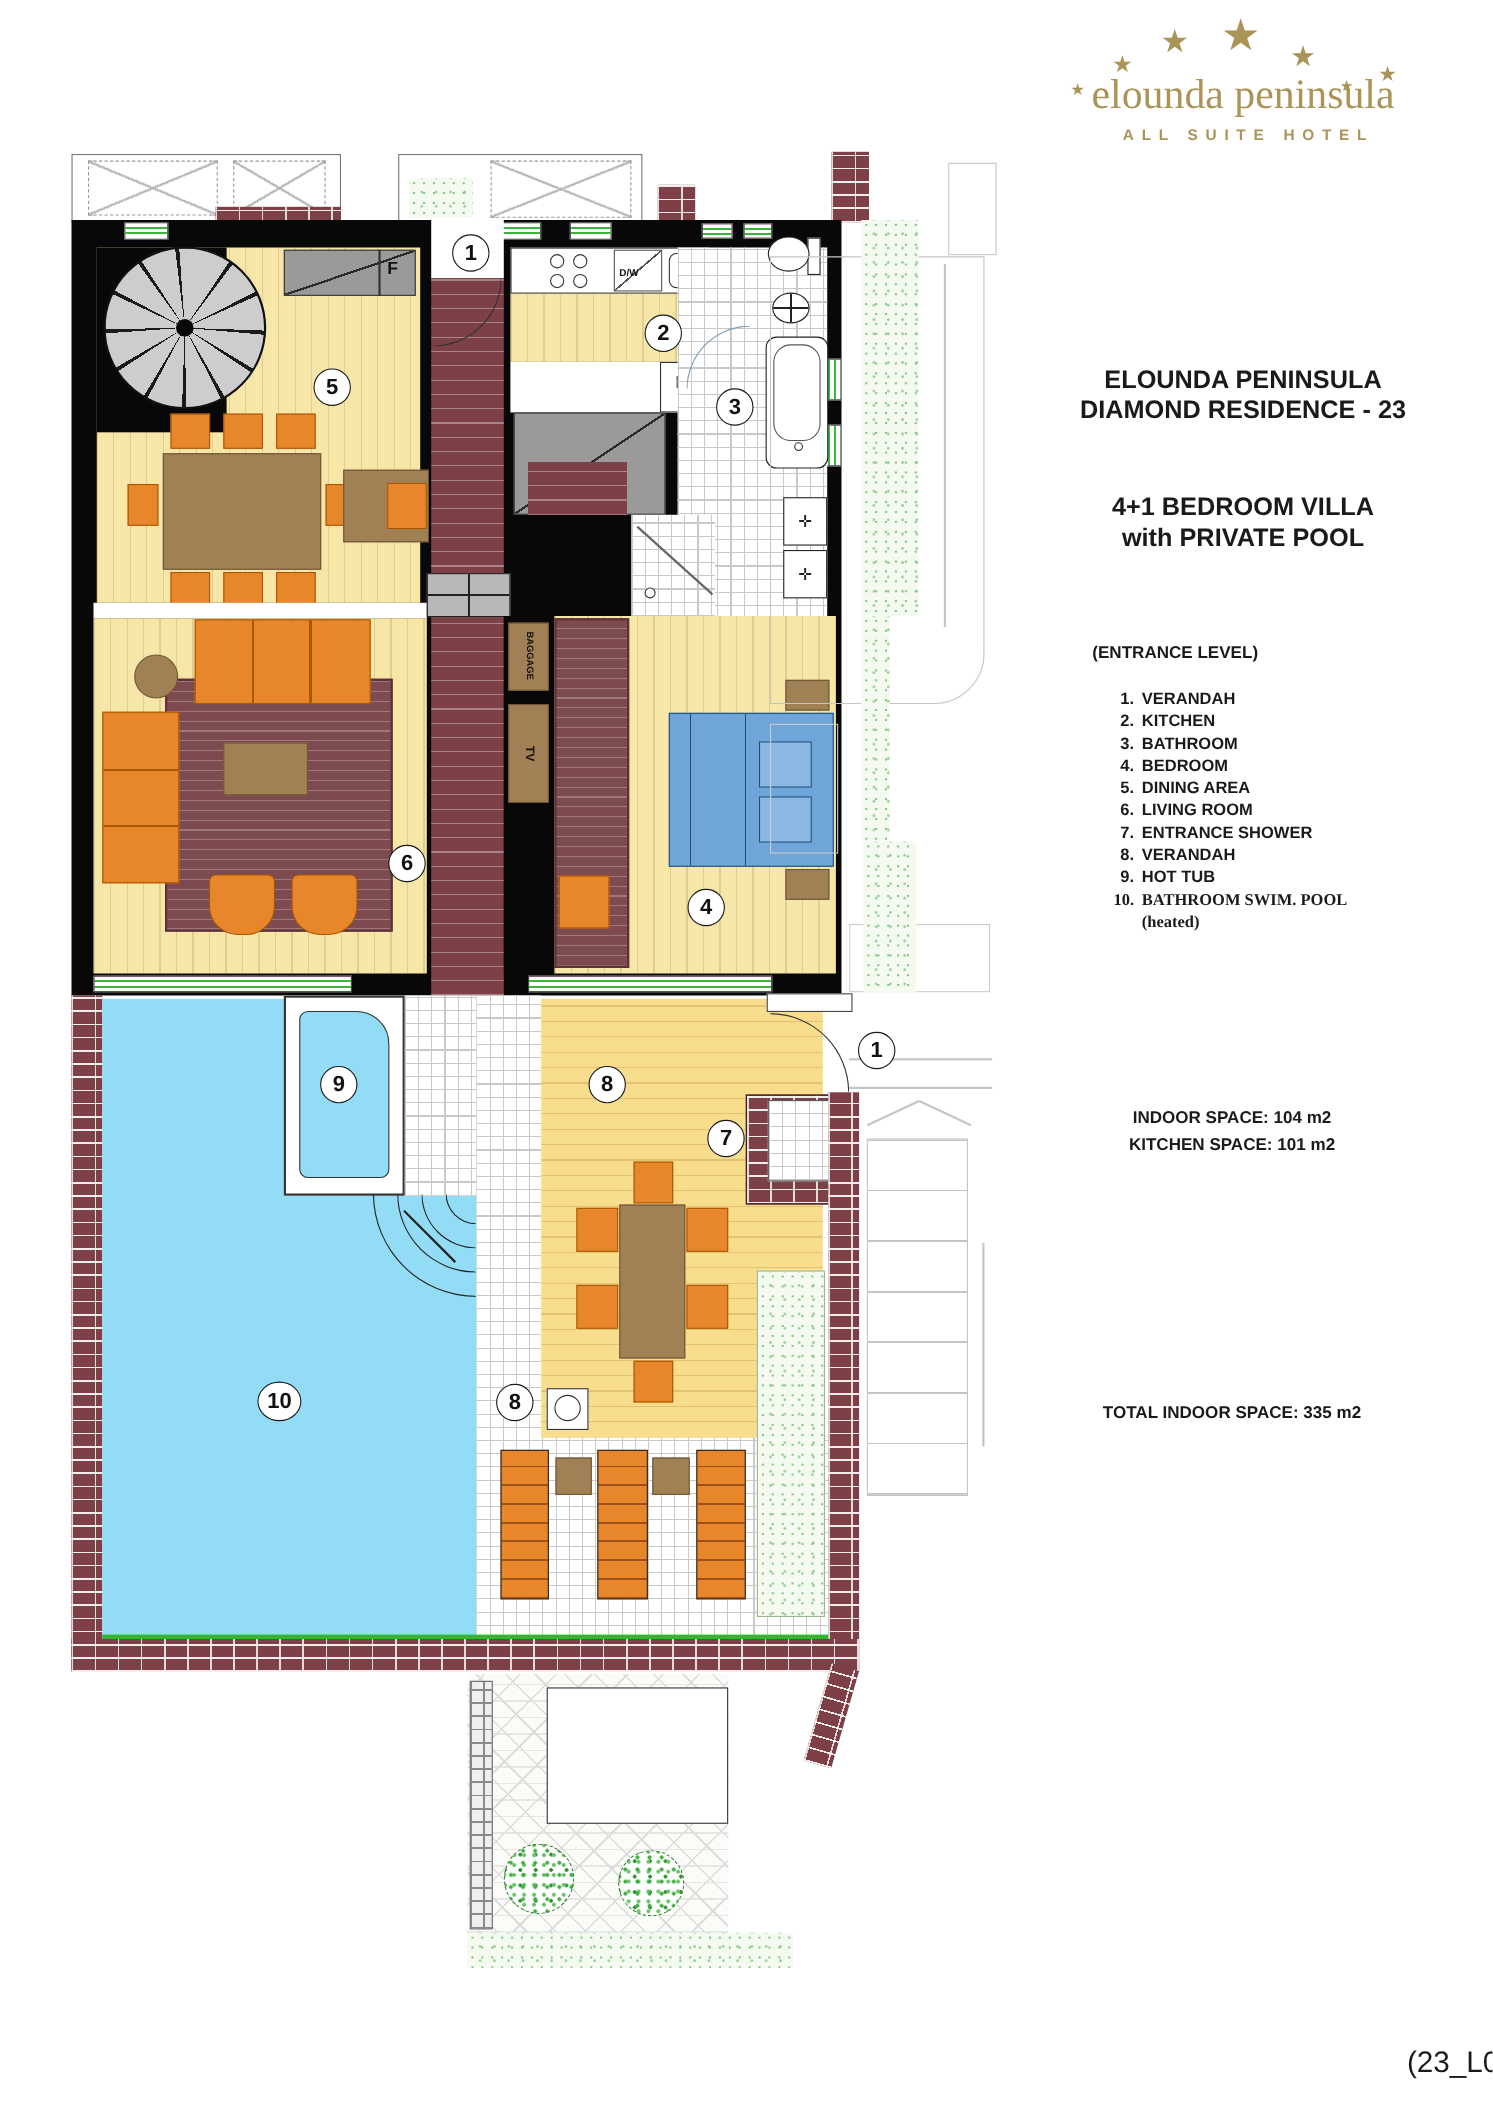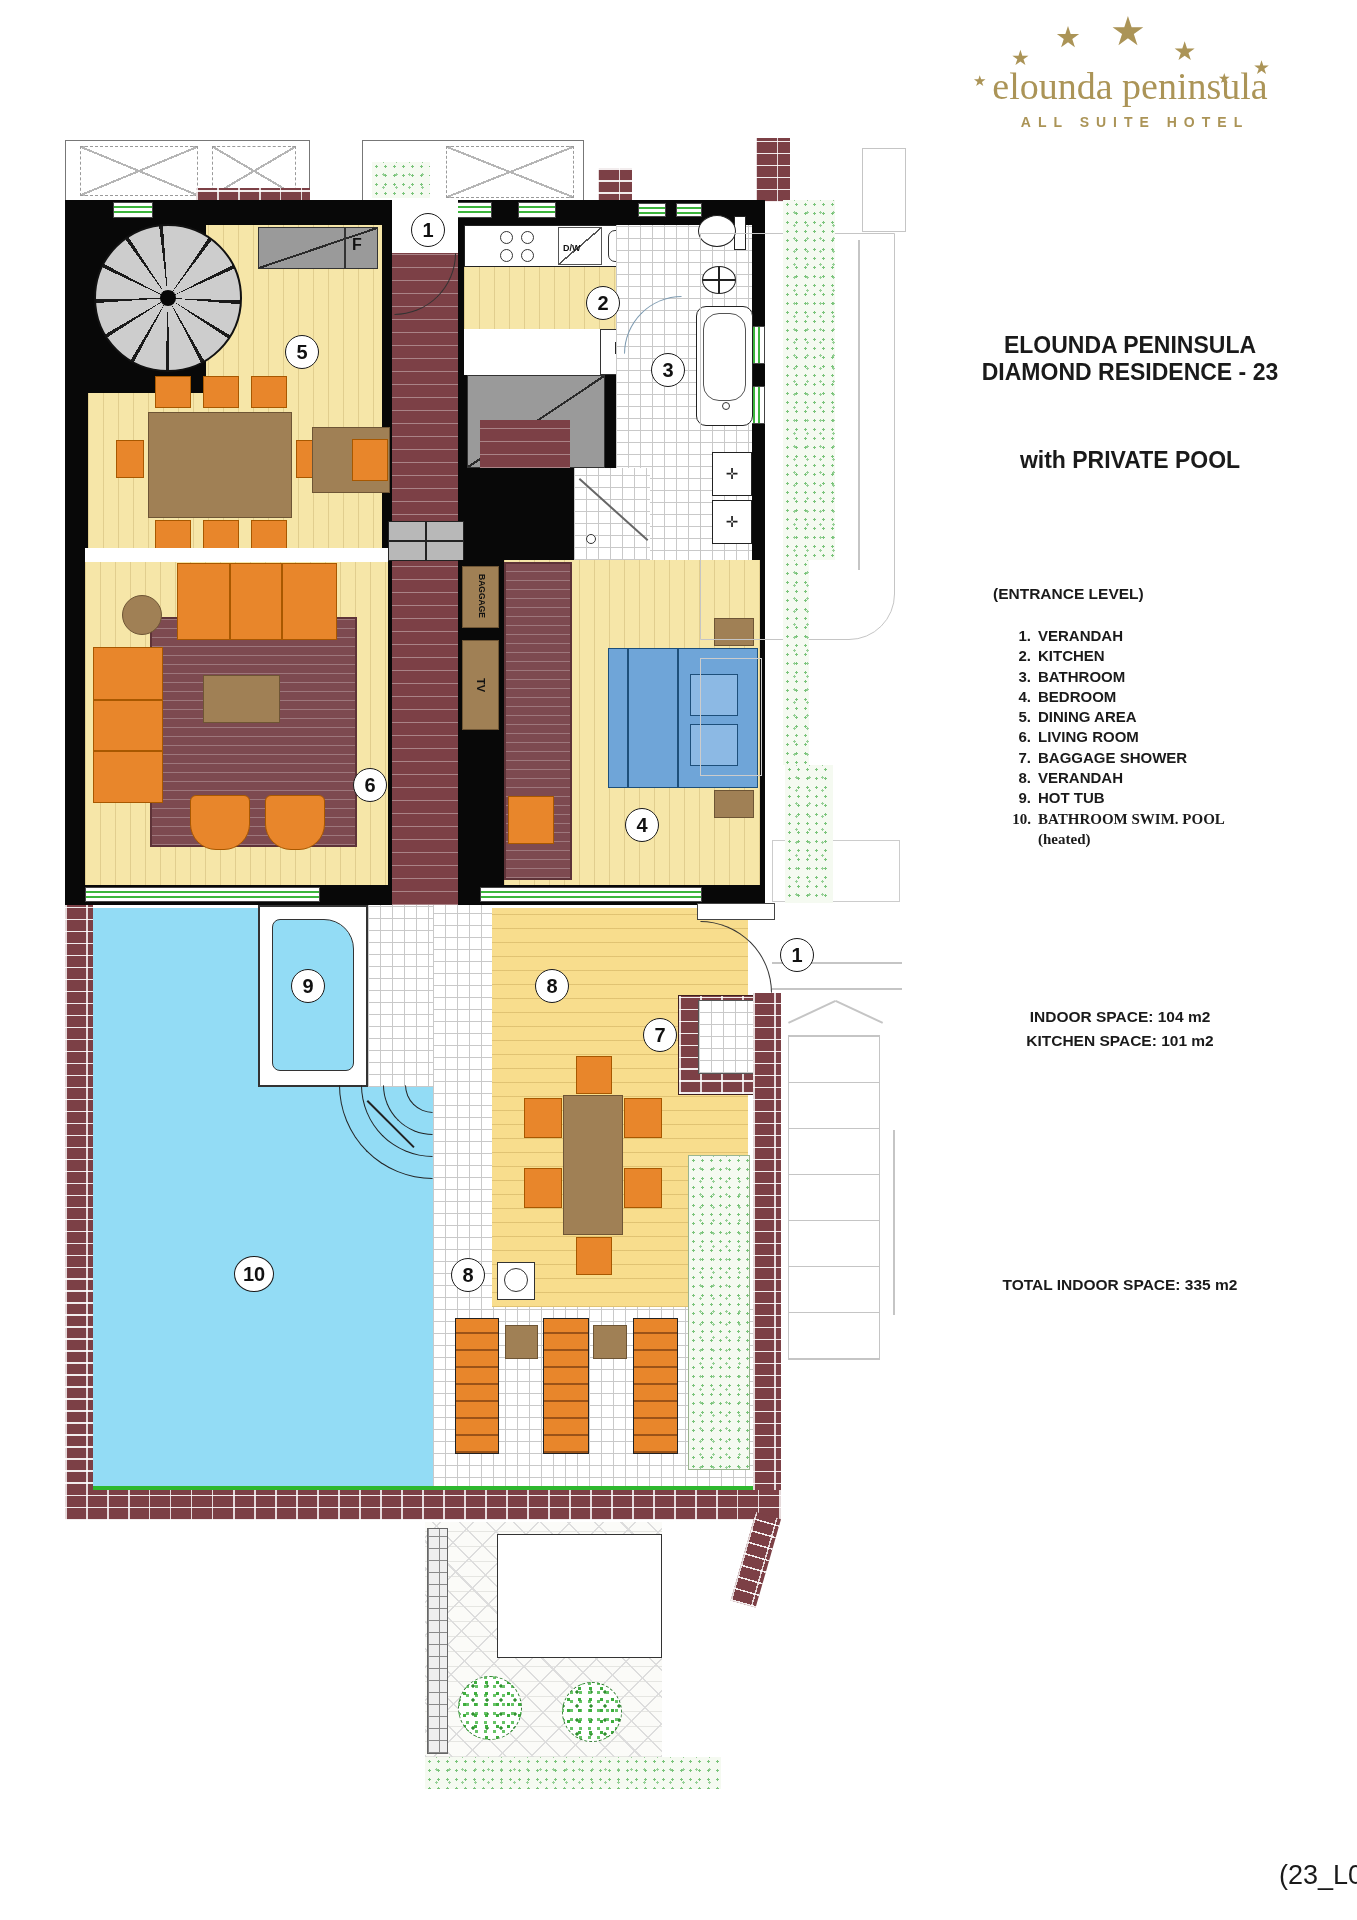--- a/index.html
+++ b/index.html
@@ -63,20 +63,21 @@
     <span class="star" style="left:318px;top:48px;font-size:19px;">★</span>
     <div class="a gold" style="left:0;top:56px;width:390px;text-align:center;font-family:'Liberation Serif',serif;font-size:38px;">elounda peninsula</div>
     <div class="a gold" style="left:0;top:106px;width:400px;text-align:center;font-size:14px;font-weight:bold;letter-spacing:7px;">ALL SUITE HOTEL</div>
   </div>
 
   <div class="a txt" style="left:940px;top:332px;width:380px;text-align:center;font-size:23px;font-weight:bold;line-height:27px;">
     <div>ELOUNDA PENINSULA</div>
     <div>DIAMOND RESIDENCE - 23</div>
   </div>
   <div class="a txt" style="left:940px;top:446px;width:380px;text-align:center;font-size:23px;font-weight:bold;line-height:28px;">
+    <div>4+1 BEDROOM VILLA</div>
     <div>with PRIVATE POOL</div>
   </div>
 
   <div class="a txt" style="left:993px;top:585px;font-size:15.5px;font-weight:bold;">(ENTRANCE LEVEL)</div>
   <div class="a" style="left:995px;top:626px;width:330px;">
     <div class="legend-row">
         <span class="lg-num">1.</span>
         <span class="lg-label">VERANDAH</span>
       </div>
     <div class="legend-row">
@@ -94,21 +95,21 @@
     <div class="legend-row">
         <span class="lg-num">5.</span>
         <span class="lg-label">DINING AREA</span>
       </div>
     <div class="legend-row">
         <span class="lg-num">6.</span>
         <span class="lg-label">LIVING ROOM</span>
       </div>
     <div class="legend-row">
         <span class="lg-num">7.</span>
-        <span class="lg-label">BAGGAGE SHOWER</span>
+        <span class="lg-label">ENTRANCE SHOWER</span>
       </div>
     <div class="legend-row">
         <span class="lg-num">8.</span>
         <span class="lg-label">VERANDAH</span>
       </div>
     <div class="legend-row">
         <span class="lg-num">9.</span>
         <span class="lg-label">HOT TUB</span>
       </div>
     <div class="legend-row" style="flex-wrap:wrap;font-family:Liberation Serif, serif;">

